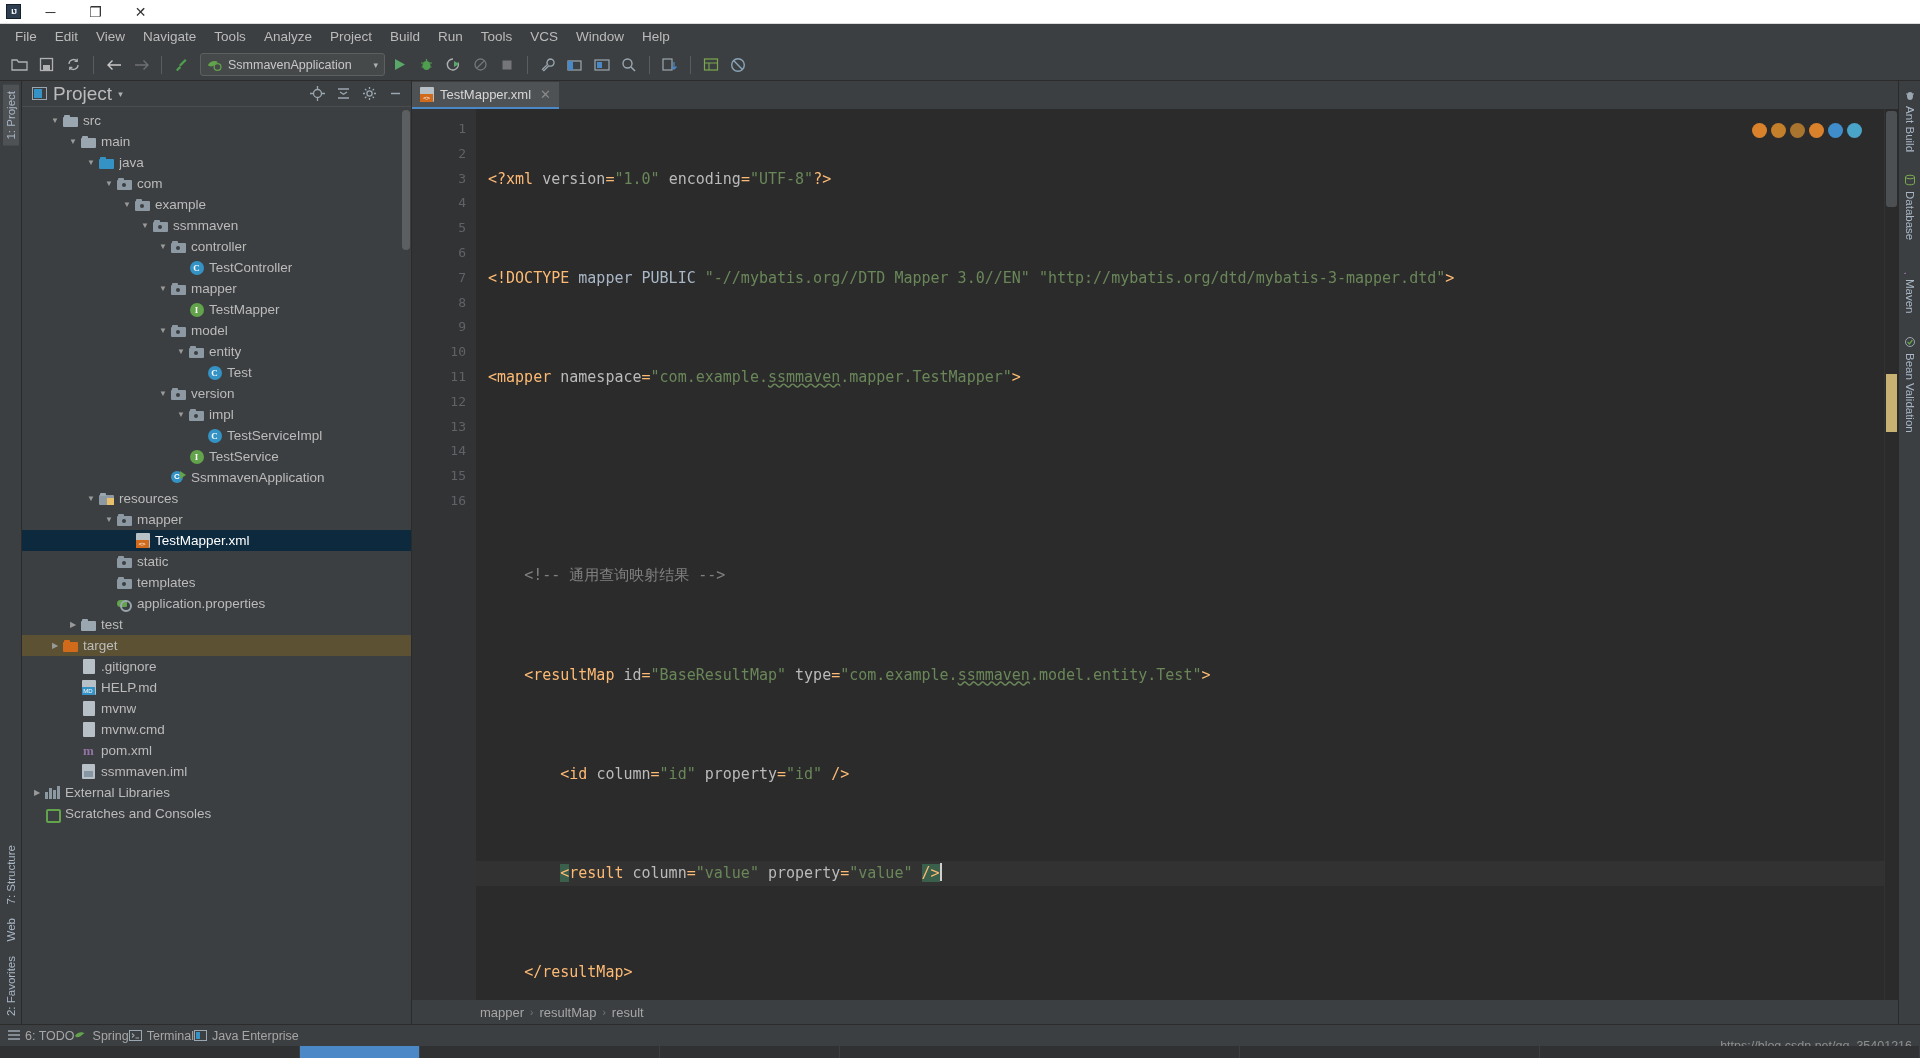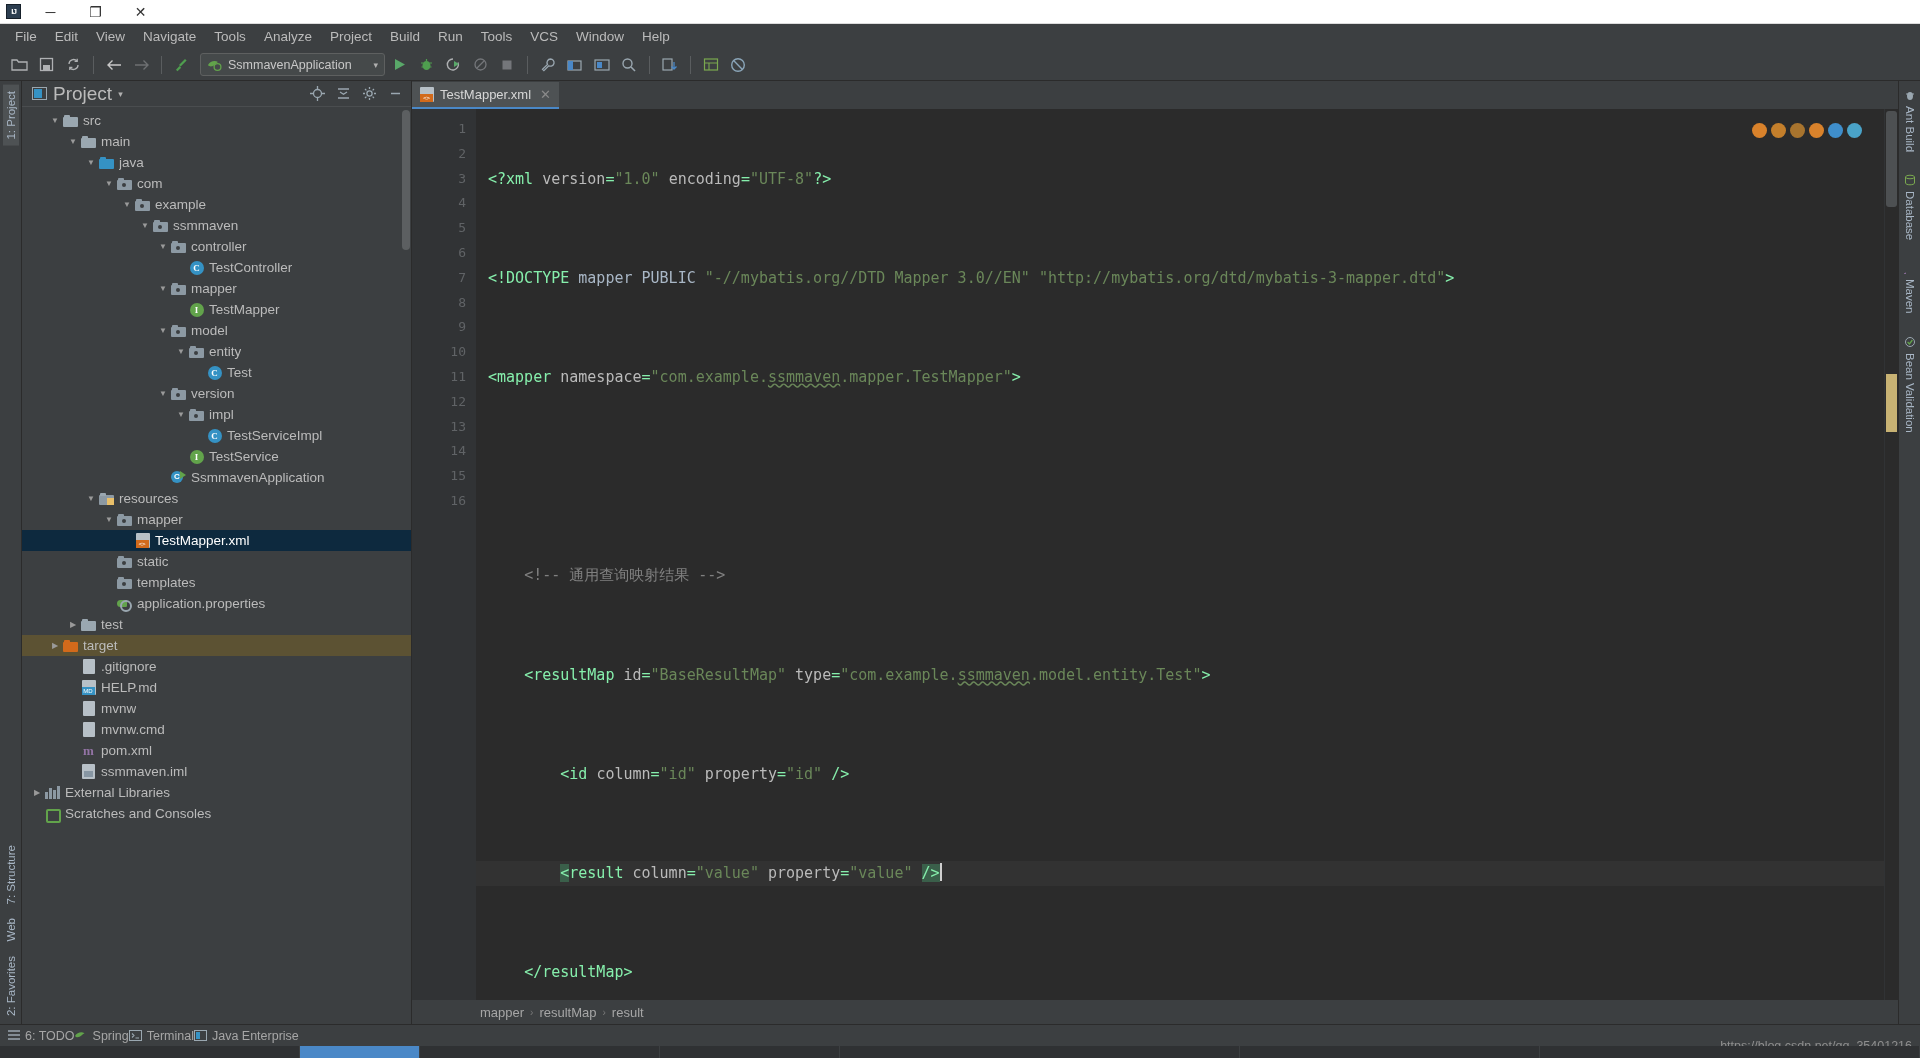--- a/index.html
+++ b/index.html
@@ -133,21 +133,21 @@
   .code {
     flex:1; position:relative; font-family:"DejaVu Sans Mono", monospace;
     font-size:15px; line-height:24.8px; padding-top:8px; padding-left:12px;
     color:#a9b7c6; overflow:hidden; white-space:pre;
   }
   .cline { height:24.8px; position:relative; }
   .cline.curline { background:#323232; }
   .curline-full { position:absolute; left:-64px; right:0; top:0; bottom:0; background:#323232; z-index:0;}
   .cl-inner { position:relative; z-index:1; }
 
-  .t-tag    { color:#86efac; }
+  .t-tag    { color:#fdba74; }
   .t-attr   { color:#bababa; }
   .t-str    { color:#6a8759; }
   .t-com    { color:#808080; }
   .t-plain  { color:#a9b7c6; }
   .t-wavy   { color:#6a8759; text-decoration:underline; text-decoration-style:wavy; text-decoration-color:#6a8759;}
   .grn-hl   { background:#3a5f4a; }
   .caret-bar{ display:inline-block; width:2px; height:18px; background:#cfcfcf; vertical-align:-3px; }
 
   
   .markers {

